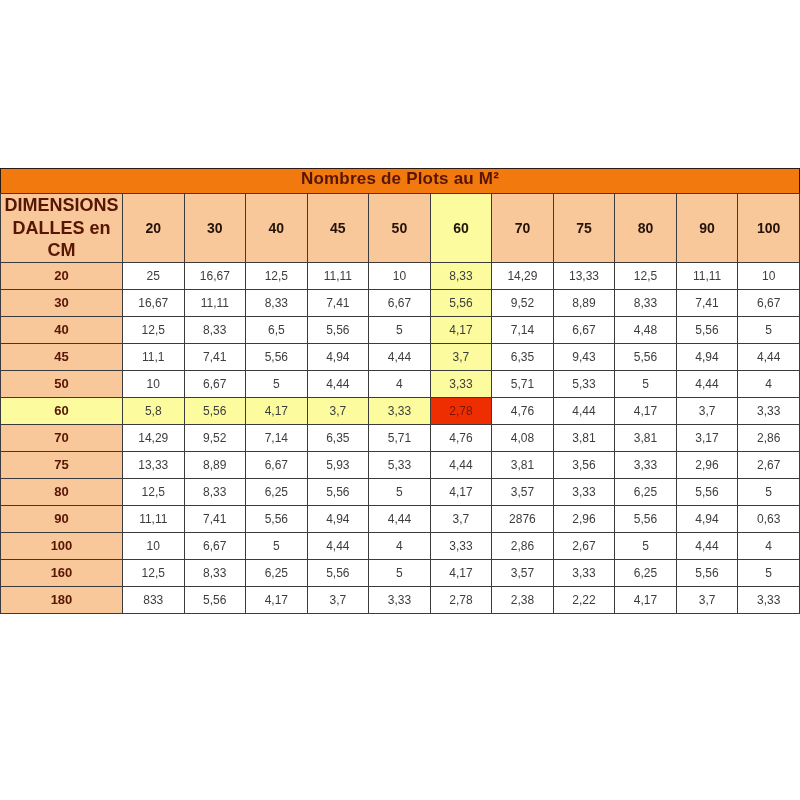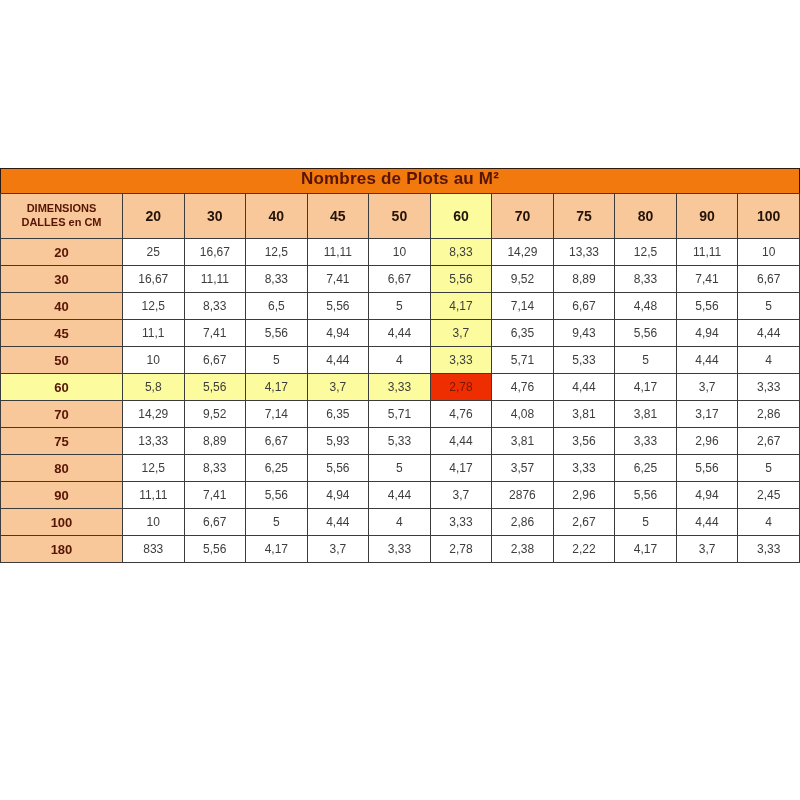--- a/index.html
+++ b/index.html
@@ -47,21 +47,21 @@
     text-align: center;
     vertical-align: middle;
     padding: 0;
     overflow: hidden;
   }
   tr.header-row { height: 45px; }
   tr.data-row { height: 27px; }
   th.corner-cell {
     background: #F8C79A;
     color: #571504;
-    font-size: 11px;
+    font-size: 18px;
     font-weight: bold;
     line-height: 1.25;
   }
   th.col-header {
     background: #F8C79A;
     color: #241308;
     font-size: 14px;
     font-weight: bold;
   }
   th.row-header {
@@ -248,35 +248,49 @@
             <td class="value-cell">11,11</td>
             <td class="value-cell">7,41</td>
             <td class="value-cell">5,56</td>
             <td class="value-cell">4,94</td>
             <td class="value-cell">4,44</td>
             <td class="value-cell">3,7</td>
             <td class="value-cell">2876</td>
             <td class="value-cell">2,96</td>
             <td class="value-cell">5,56</td>
             <td class="value-cell">4,94</td>
-            <td class="value-cell">2,45</td>
+            <td class="value-cell">0,63</td>
           </tr>
           <tr class="data-row">
             <th class="row-header">100</th>
             <td class="value-cell">10</td>
             <td class="value-cell">6,67</td>
             <td class="value-cell">5</td>
             <td class="value-cell">4,44</td>
             <td class="value-cell">4</td>
             <td class="value-cell">3,33</td>
             <td class="value-cell">2,86</td>
             <td class="value-cell">2,67</td>
             <td class="value-cell">5</td>
             <td class="value-cell">4,44</td>
             <td class="value-cell">4</td>
+          </tr>
+          <tr class="data-row">
+            <th class="row-header">160</th>
+            <td class="value-cell">12,5</td>
+            <td class="value-cell">8,33</td>
+            <td class="value-cell">6,25</td>
+            <td class="value-cell">5,56</td>
+            <td class="value-cell">5</td>
+            <td class="value-cell">4,17</td>
+            <td class="value-cell">3,57</td>
+            <td class="value-cell">3,33</td>
+            <td class="value-cell">6,25</td>
+            <td class="value-cell">5,56</td>
+            <td class="value-cell">5</td>
           </tr>
           <tr class="data-row">
             <th class="row-header">180</th>
             <td class="value-cell">833</td>
             <td class="value-cell">5,56</td>
             <td class="value-cell">4,17</td>
             <td class="value-cell">3,7</td>
             <td class="value-cell">3,33</td>
             <td class="value-cell">2,78</td>
             <td class="value-cell">2,38</td>

